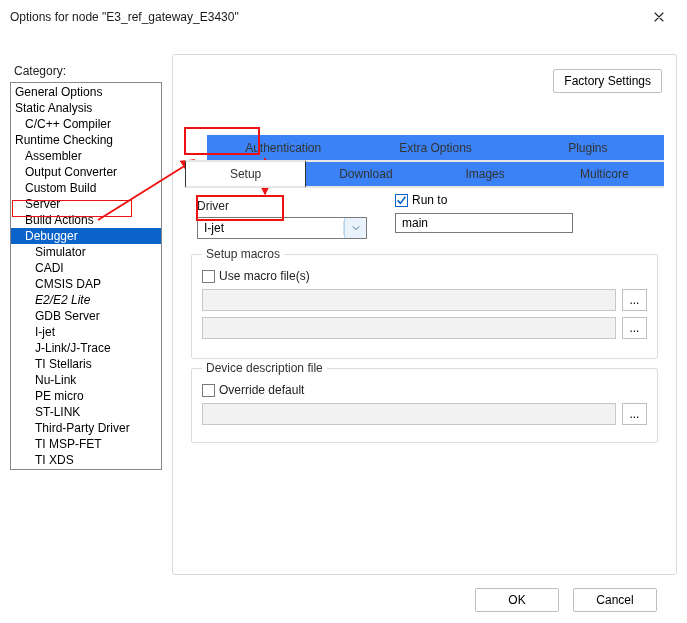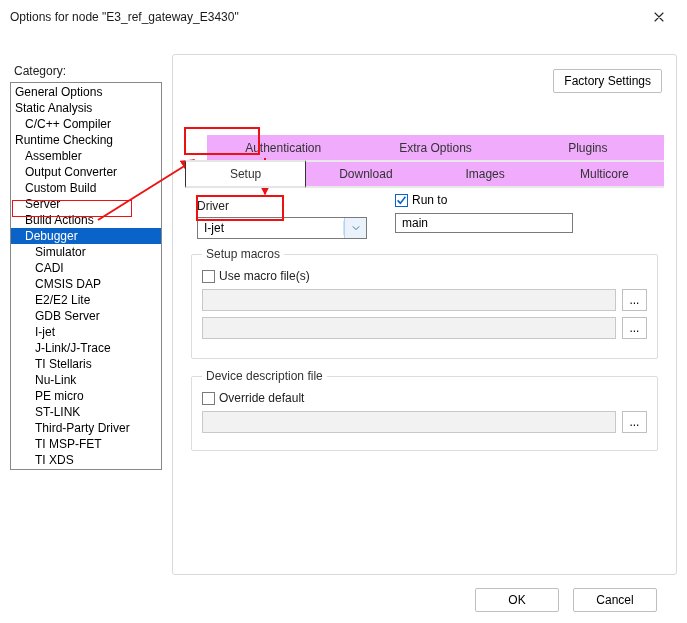--- a/index.html
+++ b/index.html
@@ -74,21 +74,21 @@
   }
   .tabs-row.row-top { margin-left:22px; }
   .tab {
     font-size:12px;
     color:#333;
     padding:5px 0 5px 0;
     text-align:center;
     cursor:pointer;
     border:1px solid transparent;
     position:relative;
-    background:#f0abfc;
+    background:#3b82f6;
   }
   .tabs-row.row-top .tab { flex:1; border-bottom:none; }
   .tabs-row.row-bottom .tab {
     flex:1;
     border-top:2px solid #e5e5e5;
     border-bottom:2px solid #e5e5e5;
   }
   .tab.active {
     border:1.5px solid #333;
     border-bottom-color:#fff;
@@ -156,21 +156,21 @@
   }
 
   fieldset.group {
     position:absolute; left:6px; right:6px;
     border:1px solid #dcdcdc; border-radius:2px;
     font-size:12px; color:#222;
     margin:0; padding:8px 10px 10px 10px;
   }
   fieldset.group legend { padding:0 4px; color:#333; }
   .macros { top:58px; height:112px; }
-  .devdesc { top:180px; height:82px; }
+  .devdesc { top:172px; height:82px; }
 
   .fileinput {
     width:100%; height:22px;
     border:1px solid #c8c8c8; background:#f2f2f2;
     font-size:12px; padding:0 6px; color:#666;
   }
   .browse-btn {
     width:26px; height:22px;
     border:1px solid #bfbfbf; background:#fff;
     font-size:12px; cursor:pointer;
@@ -224,21 +224,21 @@
         <div class="item">Runtime Checking</div>
         <div class="item indent" style="padding-left: 14px;">Assembler</div>
         <div class="item indent" style="padding-left: 14px;">Output Converter</div>
         <div class="item indent" style="padding-left: 14px;">Custom Build</div>
         <div class="item indent" style="padding-left: 14px;">Server</div>
         <div class="item indent" style="padding-left: 14px;">Build Actions</div>
         <div class="item indent selected" style="padding-left: 14px;">Debugger</div>
         <div class="item indent" style="padding-left: 24px;">Simulator</div>
         <div class="item indent" style="padding-left: 24px;">CADI</div>
         <div class="item indent" style="padding-left: 24px;">CMSIS DAP</div>
-        <div class="item indent" style="padding-left: 24px;">E2/E2 Lite</div>
+        <div class="item indent" style="padding-left: 24px; font-style: italic;">E2/E2 Lite</div>
         <div class="item indent" style="padding-left: 24px;">GDB Server</div>
         <div class="item indent" style="padding-left: 24px;">I-jet</div>
         <div class="item indent" style="padding-left: 24px;">J-Link/J-Trace</div>
         <div class="item indent" style="padding-left: 24px;">TI Stellaris</div>
         <div class="item indent" style="padding-left: 24px;">Nu-Link</div>
         <div class="item indent" style="padding-left: 24px;">PE micro</div>
         <div class="item indent" style="padding-left: 24px;">ST-LINK</div>
         <div class="item indent" style="padding-left: 24px;">Third-Party Driver</div>
         <div class="item indent" style="padding-left: 24px;">TI MSP-FET</div>
         <div class="item indent" style="padding-left: 24px;">TI XDS</div>

